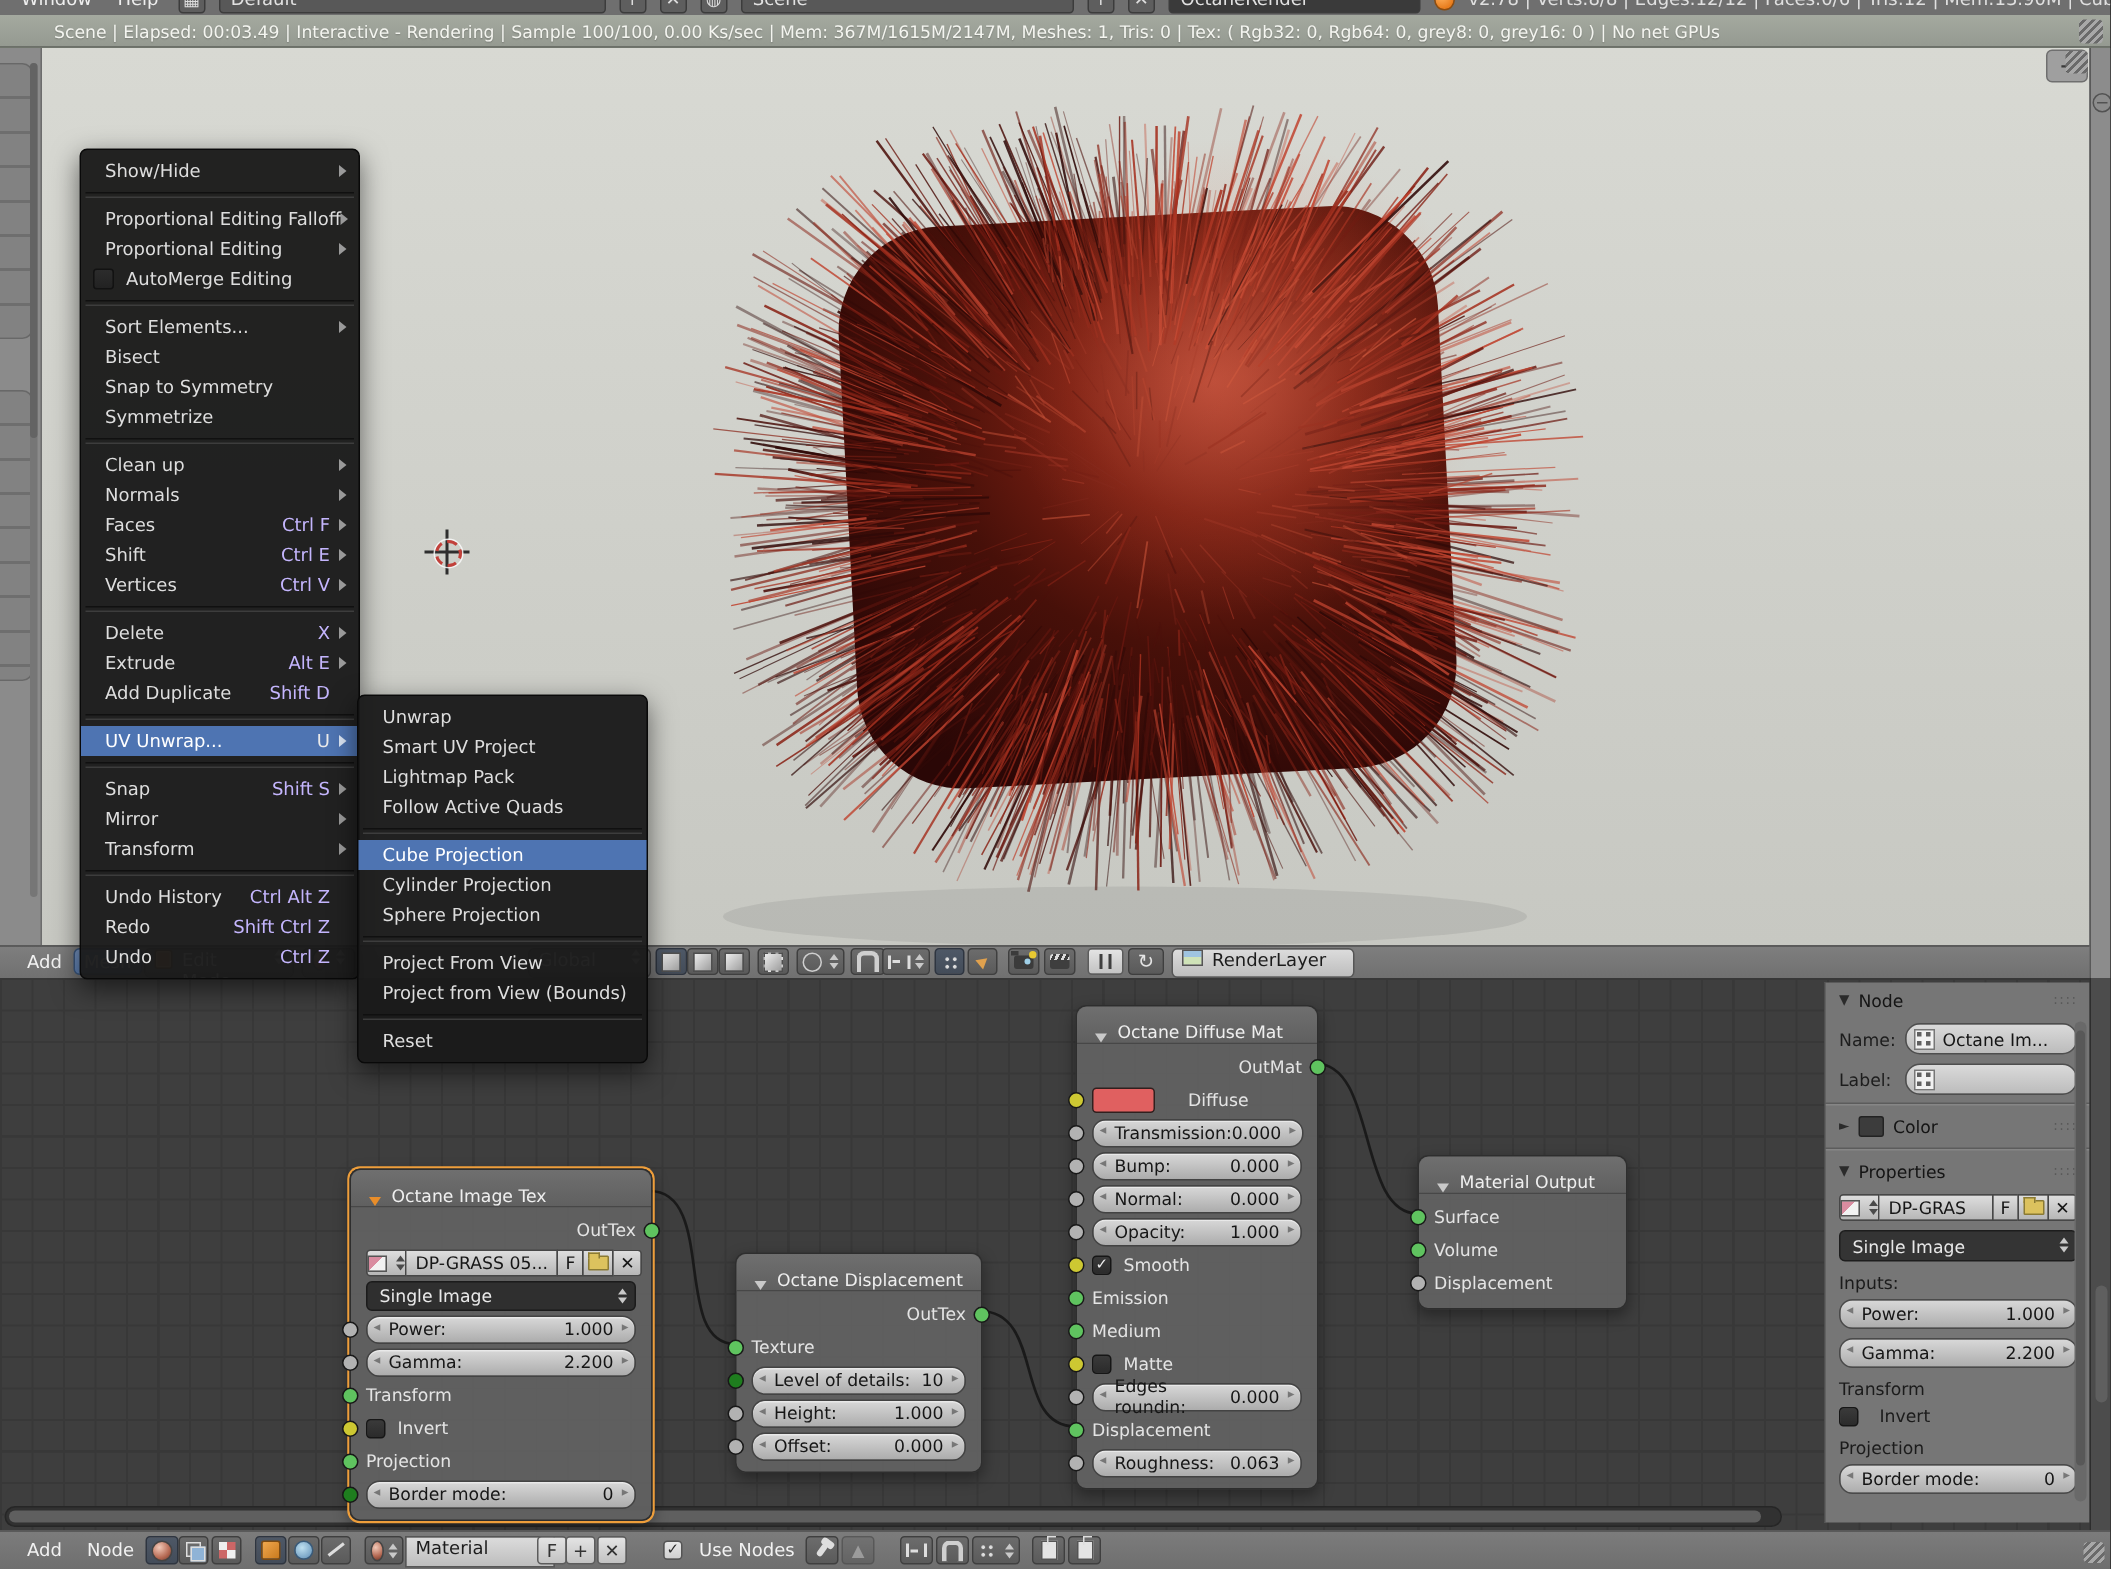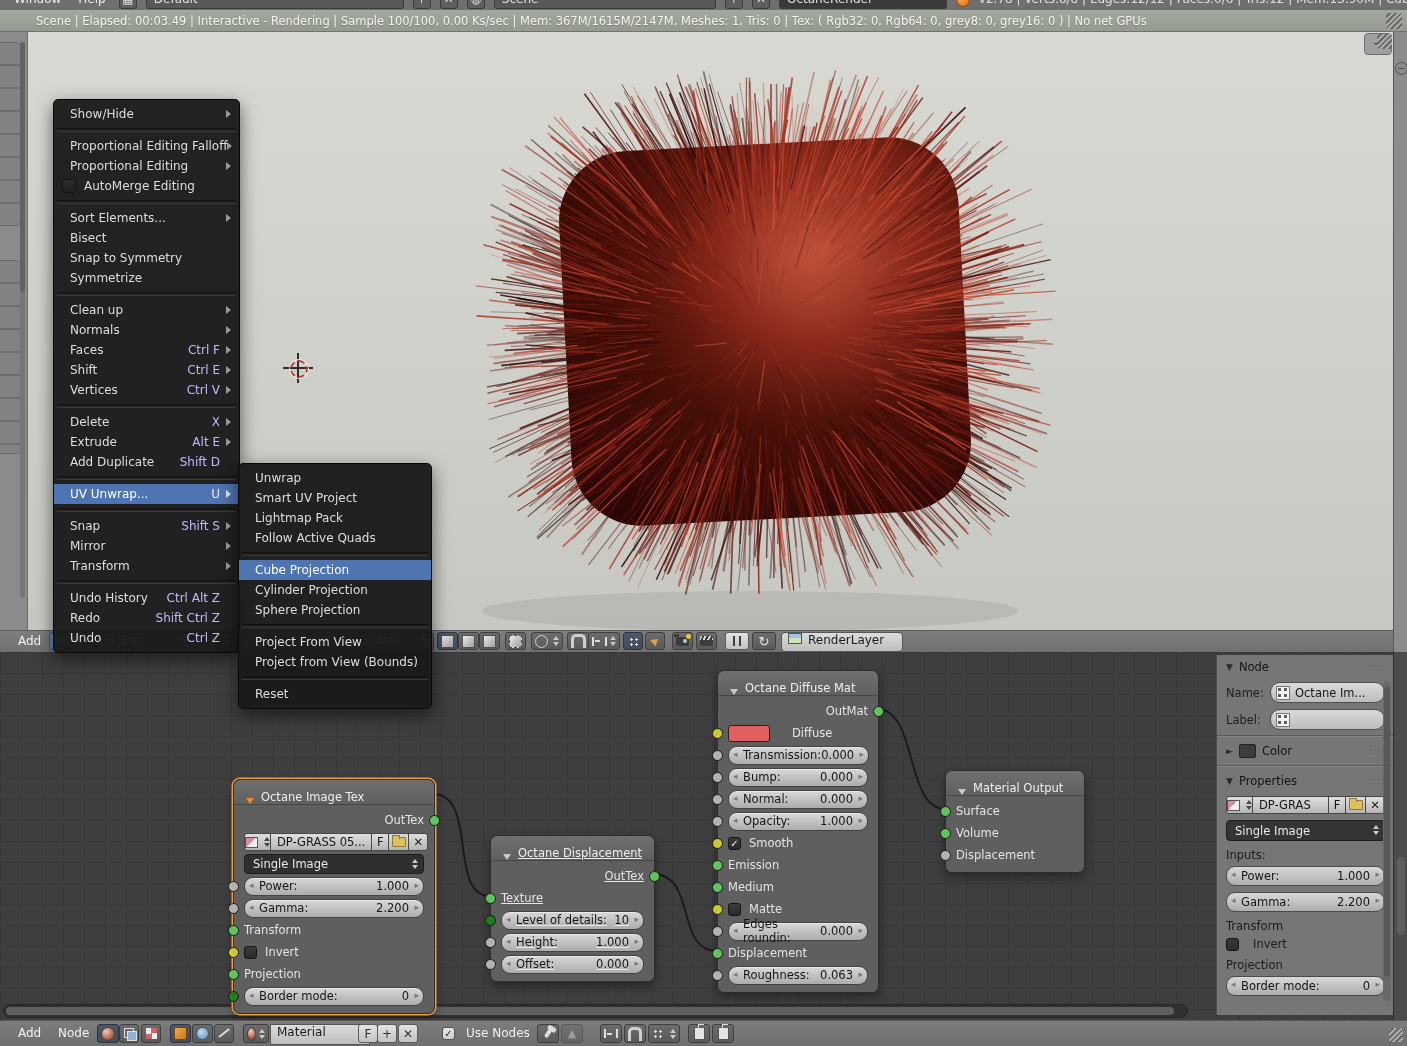--- a/index.html
+++ b/index.html
@@ -1719,21 +1719,21 @@
           </div>
           <div class="nrow">
             <span class="socket in darkgreen"></span>
             <div class="pill">
               <span>Border mode:</span>
               <span class="pv">0</span>
             </div>
           </div>
         </div>
       </div>
-      <div class="node" style="left: 490px; top: 183px; width: 163px; text-decoration: underline;">
+      <div class="node" style="left: 490px; top: 183px; width: 163px;">
         <div class="node-h">
           <span class="tri "></span>
           <span>Octane Displacement</span>
         </div>
         <div class="node-b">
           <div class="nrow out">
             <span class="socket out green"></span>
             <span class="nlbl">OutTex</span>
           </div>
           <div class="nrow">

